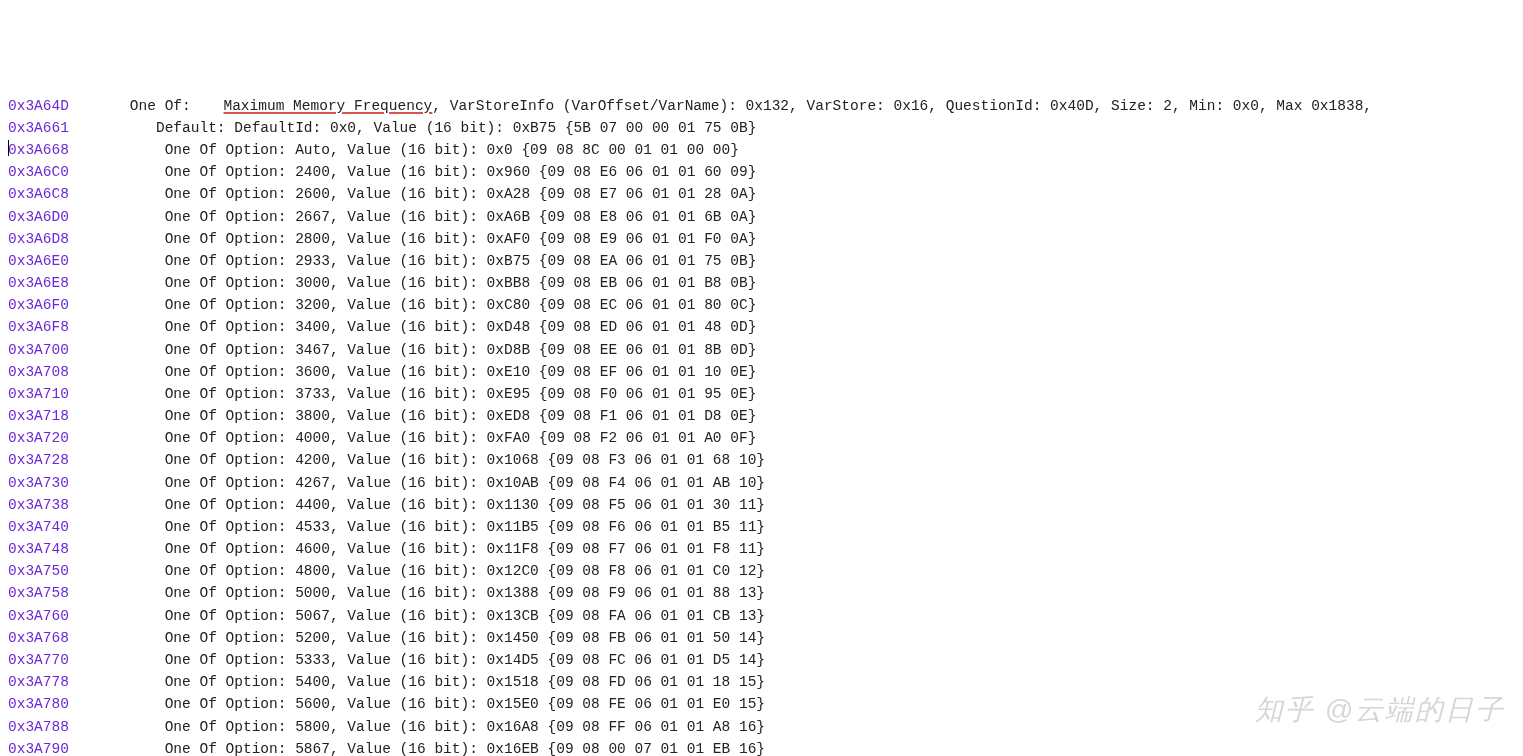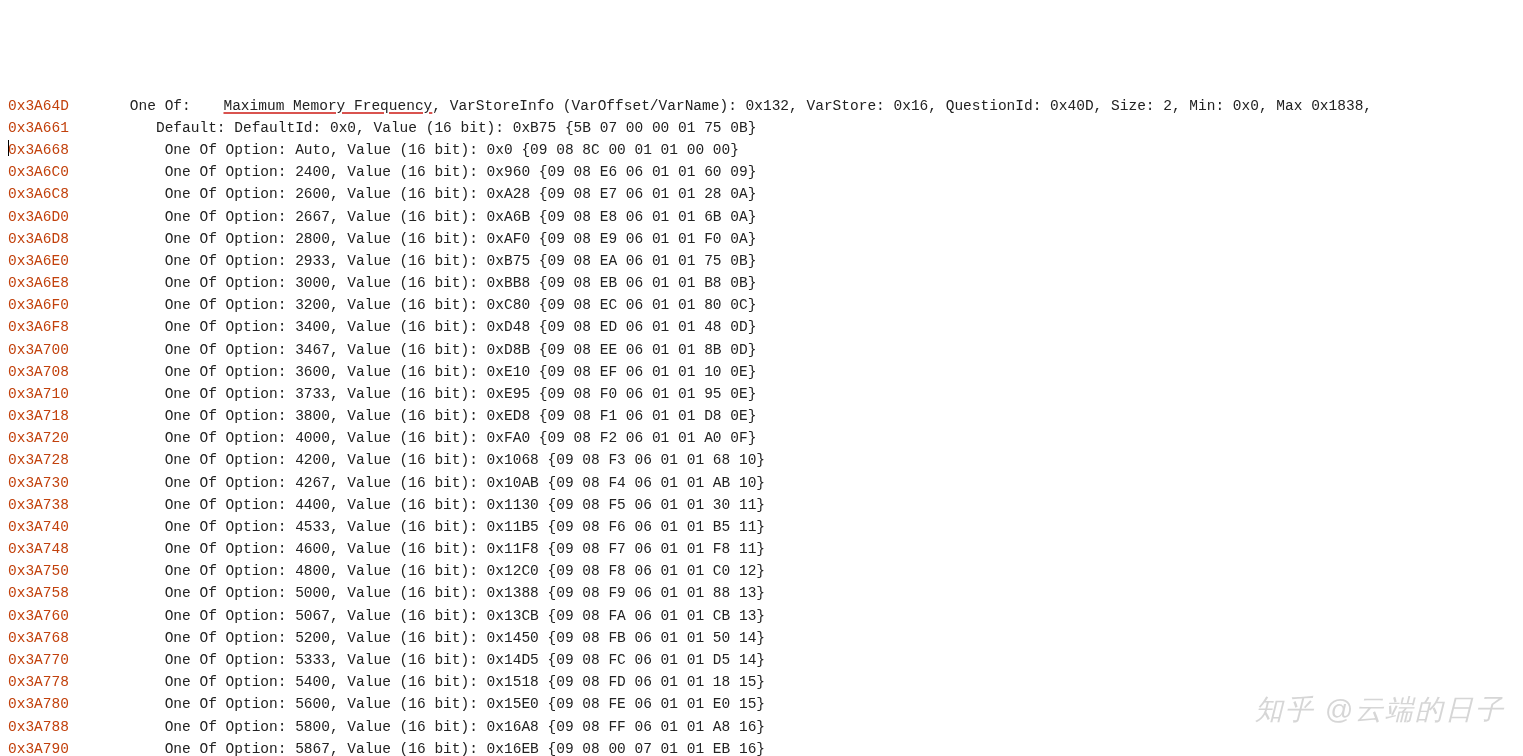--- a/index.html
+++ b/index.html
@@ -7,21 +7,21 @@
     padding: 6px 8px;
     font-family: Consolas, "Courier New", monospace;
     font-size: 14.5px;
     line-height: 1.53;
     color: #222;
     background: #fff;
     white-space: pre;
     overflow: hidden;
   }
   .line { display: block; }
-  .addr { color: #c2410c; }
+  .addr { color: #6d28d9; }
   .underline {
     text-decoration: underline;
     text-decoration-color: #d9534f;
     text-decoration-thickness: 1.5px;
     text-underline-offset: 2px;
     padding-left: 24px;
   }
   .cursor {
     display: inline-block;
     width: 1px;

